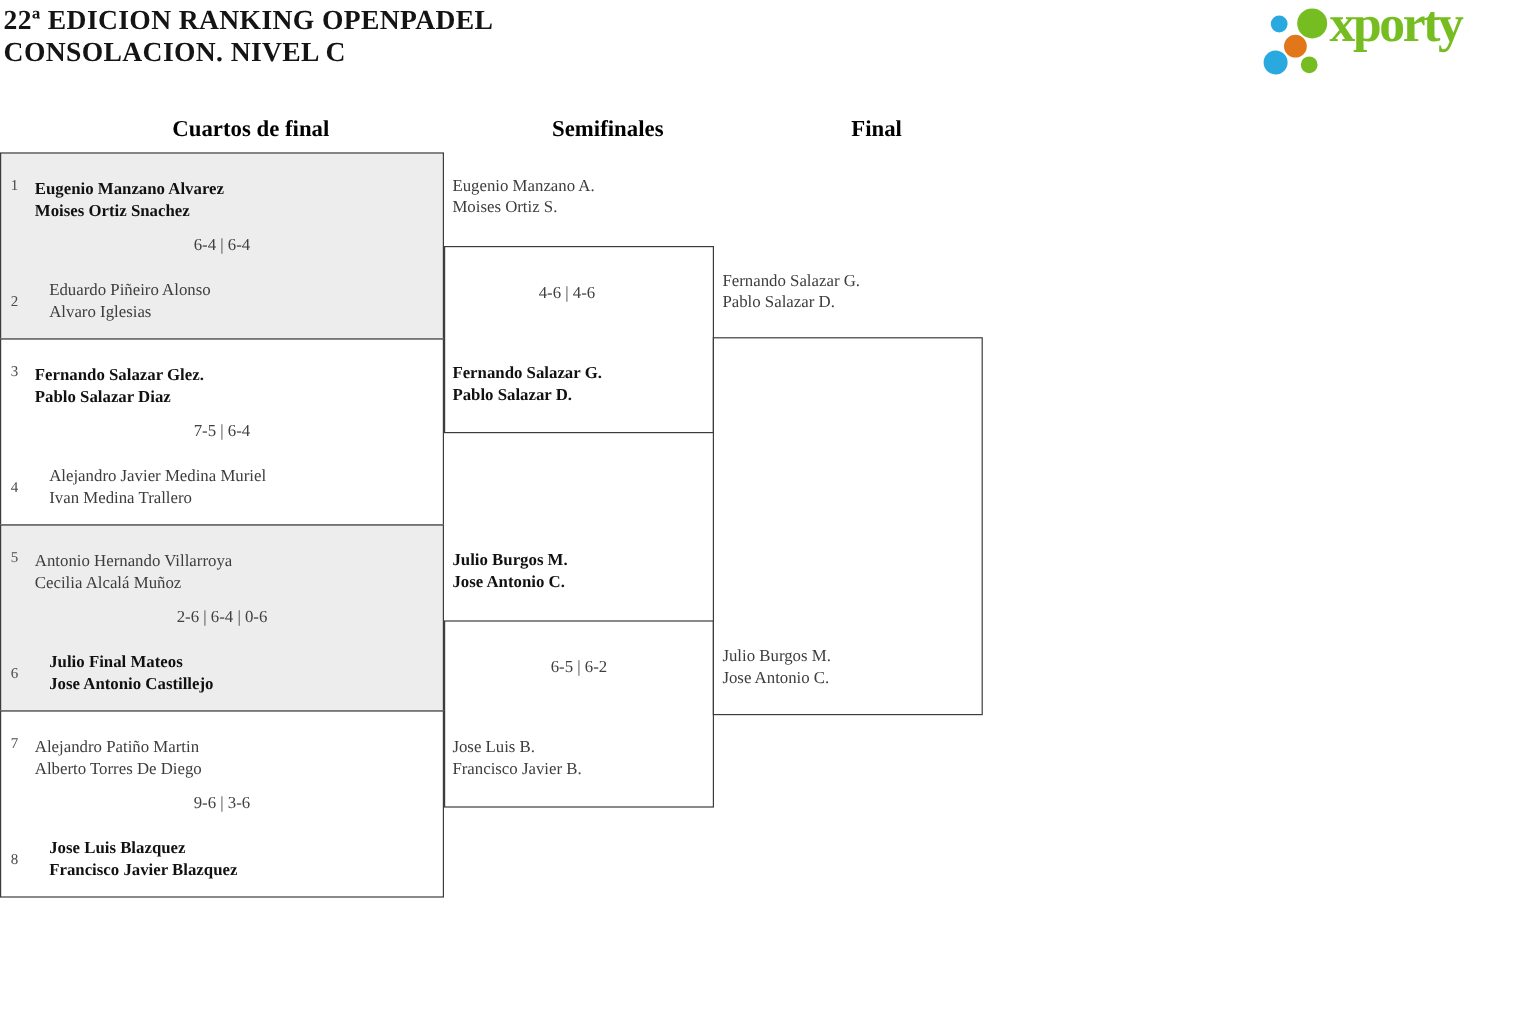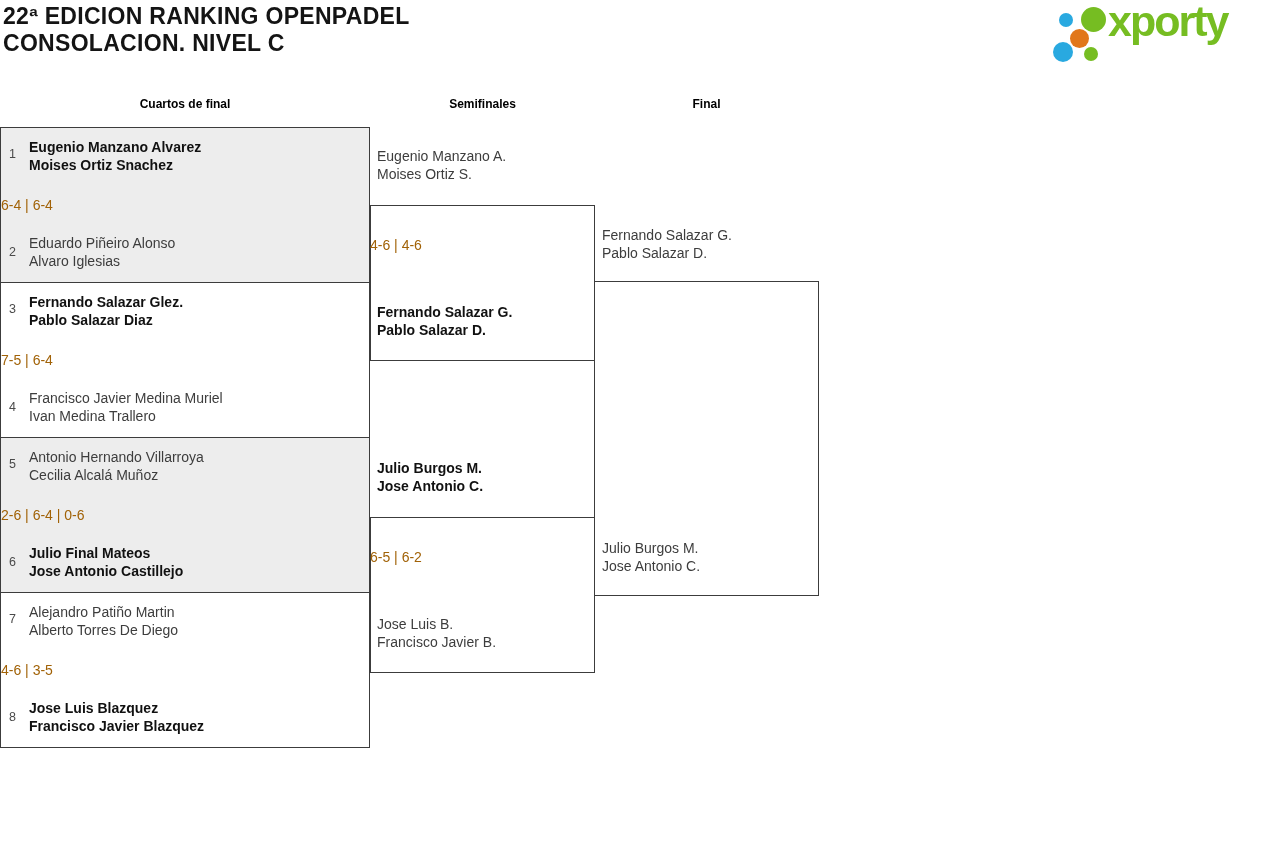--- a/index.html
+++ b/index.html
@@ -1,18 +1,18 @@
 <!DOCTYPE html>
 <html><head>
 <meta charset="utf-8">
 <style>
   html,body{margin:0;padding:0;background:#fff;}
   .page{
     position:relative;width:1280px;height:850px;background:#fff;overflow:hidden;
-    font-family:Liberation Sans, sans-serif;
+    font-family:Liberation Serif, serif;
     --logo_green:#76bd22;--logo_blue:#29a9e0;--logo_orange:#e1771a;
     --box_border:#3c3c3c;--box_gray:#ededed;
     --text_strong:#111111;--text_regular:#3d3d3d;--seed_color:#4a4a4a;
   }
   .title{
     position:absolute;left:3px;top:3px;
     font-size:23px;font-weight:700;line-height:27px;letter-spacing:.3px;color:#141414;
   }
   
   .logo{position:absolute;left:1048px;top:4px;width:228px;height:72px;cursor:pointer;}
@@ -21,42 +21,42 @@
   .dot.d2{left:33px;top:3px;width:25px;height:25px;background:var(--logo_green);}
   .dot.d3{left:22px;top:25px;width:19px;height:19px;background:var(--logo_orange);}
   .dot.d4{left:5px;top:38px;width:20px;height:20px;background:var(--logo_blue);}
   .dot.d5{left:36px;top:43px;width:14px;height:14px;background:var(--logo_green);}
   .logo-text{
     position:absolute;left:60px;top:-8px;
     font-size:43px;line-height:50px;font-weight:700;letter-spacing:-2px;
     color:var(--logo_green);
   }
   
-  .round-header{position:absolute;top:97px;font-size:12px;font-weight:700;color:#000;text-align:center;}
+  .round-header{position:absolute;top:97px;font-size:19px;font-weight:700;color:#000;text-align:center;padding-left:24px;}
   .rh-qf{left:0;width:370px;}
   .rh-sf{left:370px;width:225px;}
   .rh-f{left:594px;width:225px;}
   
   .match-box{position:absolute;border:1px solid var(--box_border);box-sizing:border-box;background:#fff;}
   .qf{left:0;width:370px;height:156px;}
   .qf.gray{background:var(--box_gray);}
   .qf0{top:127px;} .qf1{top:282px;} .qf2{top:437px;} .qf3{top:592px;}
   .sf-box{left:370px;width:225px;height:156px;background:transparent;}
   .sf0{top:205px;} .sf1{top:517px;}
   .final-box{left:594px;top:281px;width:225px;height:315px;background:transparent;}
   
   .team{position:absolute;font-size:14px;line-height:18px;color:var(--text_regular);white-space:nowrap;}
   .team.winner{font-weight:700;color:var(--text_strong);}
   .seed{position:absolute;font-size:12.5px;color:var(--seed_color);}
-  .score{position:absolute;font-size:14px;color:#a16207;white-space:nowrap;}
+  .score{position:absolute;font-size:14px;color:#404040;text-align:center;white-space:nowrap;}
   
   .qf .seed-top{left:8px;top:19px;}
   .qf .seed-bottom{left:8px;bottom:23px;}
-  .qf .team-top{left:28px;top:10px;}
-  .qf .team-bottom{left:28px;bottom:12px;}
+  .qf .team-top{left:28px;top:22px;}
+  .qf .team-bottom{left:40px;bottom:12px;}
   .qf .score{left:0;right:0;top:50%;transform:translateY(-50%);}
   
   .abs{position:absolute;}
   .sf0-top{left:377px;top:147px;}
   .sf0-score{left:370px;top:237px;width:205px;}
   .sf0-bottom{left:377px;top:303px;}
   .sf1-top{left:377px;top:459px;}
   .sf1-score{left:370px;top:549px;width:225px;}
   .sf1-bottom{left:377px;top:615px;}
   .f-top{left:602px;top:226px;}
@@ -101,21 +101,21 @@
 
   <div class="match-box qf qf1">
     <span class="seed seed-top">3</span>
     <div class="team team-top winner">
       <div>Fernando Salazar Glez.</div>
       <div>Pablo Salazar Diaz</div>
     </div>
     <div class="score">7-5 | 6-4</div>
     <span class="seed seed-bottom">4</span>
     <div class="team team-bottom">
-      <div>Francisco Javier Medina Muriel</div>
+      <div>Alejandro Javier Medina Muriel</div>
       <div>Ivan Medina Trallero</div>
     </div>
   </div>
 
   <div class="match-box qf qf2 gray">
     <span class="seed seed-top">5</span>
     <div class="team team-top">
       <div>Antonio Hernando Villarroya</div>
       <div>Cecilia Alcalá Muñoz</div>
     </div>
@@ -126,21 +126,21 @@
       <div>Jose Antonio Castillejo</div>
     </div>
   </div>
 
   <div class="match-box qf qf3">
     <span class="seed seed-top">7</span>
     <div class="team team-top">
       <div>Alejandro Patiño Martin</div>
       <div>Alberto Torres De Diego</div>
     </div>
-    <div class="score">4-6 | 3-5</div>
+    <div class="score">9-6 | 3-6</div>
     <span class="seed seed-bottom">8</span>
     <div class="team team-bottom winner">
       <div>Jose Luis Blazquez</div>
       <div>Francisco Javier Blazquez</div>
     </div>
   </div>
 
   <div class="team abs sf0-top">
     <div>Eugenio Manzano A.</div>
     <div>Moises Ortiz S.</div>

